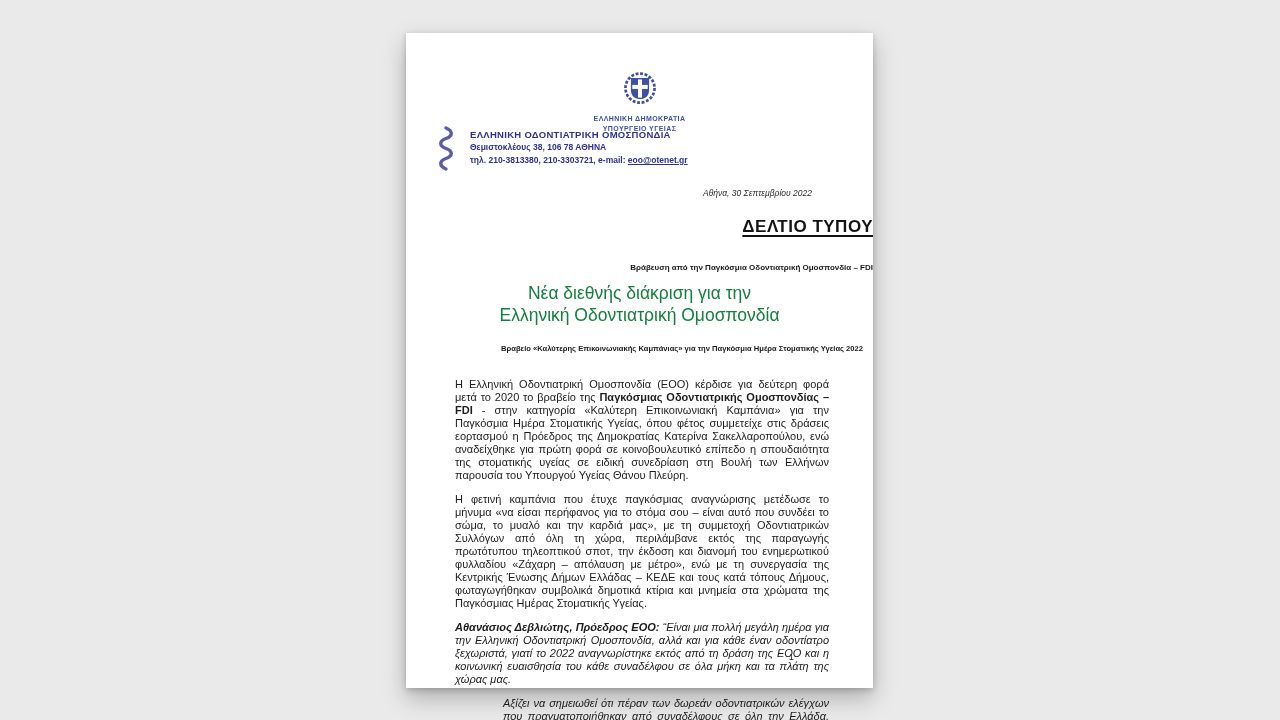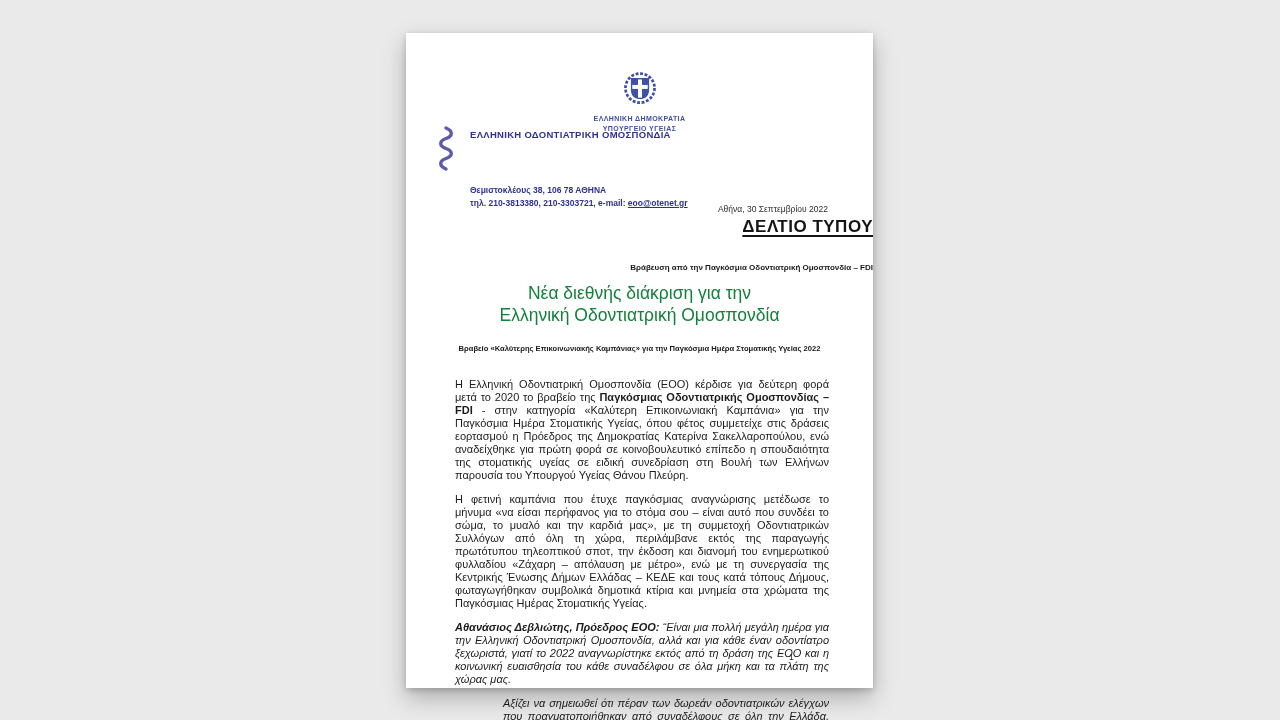--- a/index.html
+++ b/index.html
@@ -20,45 +20,44 @@
   .ministry{position:absolute;left:0;top:36px;width:100%;text-align:center;}
   .ministry .emblem{display:inline-block;width:44px;height:40px;}
   .ministry .cap{
     margin-top:1px;font-size:7px;line-height:9px;font-weight:bold;
     color:var(--emblem);letter-spacing:.4px;
   }
   
   .serpent{position:absolute;left:31px;top:92px;width:18px;height:48px;}
   .lh{position:absolute;left:64px;top:95px;color:var(--navy);}
   .lh .org{font-size:9.5px;font-weight:bold;letter-spacing:.3px;line-height:13px;}
-  .lh .addr{font-size:8.5px;font-weight:bold;line-height:13px;margin-top:43px;}
+  .lh .addr{font-size:8.5px;font-weight:bold;line-height:13px;}
   .lh .tel{font-size:8.5px;font-weight:bold;line-height:13px;}
   .lh a{color:var(--navy);text-decoration:underline;cursor:pointer;}
   
   .dateline{
-    position:absolute;right:45px;top:155px;font-size:8.5px;
+    position:absolute;right:61px;top:155px;font-size:8.5px;font-style:italic;
     color:#2b2b2b;
-    margin-top:16px;
   }
   
   .doc-title{
     position:absolute;left:0;top:184px;width:100%;text-align:right;
     font-size:17px;font-weight:bold;color:#141414;letter-spacing:.5px;
     text-decoration:underline;text-underline-offset:3px;text-decoration-thickness:1.5px;
   }
   .kicker{
     position:absolute;left:0;top:230px;width:100%;text-align:right;
     font-size:8px;font-weight:bold;color:#1a1a1a;
   }
   .heading{
     position:absolute;left:0;top:249px;width:100%;text-align:center;
     font-size:17.5px;line-height:22px;font-weight:normal;color:#15803d;
   }
   .subheading{
-    position:absolute;left:10px;top:311px;width:447px;text-align:center;
+    position:absolute;left:10px;top:311px;width:447px;text-align:right;
     font-size:7.6px;font-weight:bold;color:#1a1a1a;
   }
   
   .body{
     position:absolute;left:49px;top:345px;width:374px;
     font-size:11px;line-height:13px;color:var(--ink);text-align:justify;
   }
   .body p{margin-bottom:11px;}
   .body .it{font-style:italic;}
   .body .lead{font-weight:bold;font-style:italic;}

